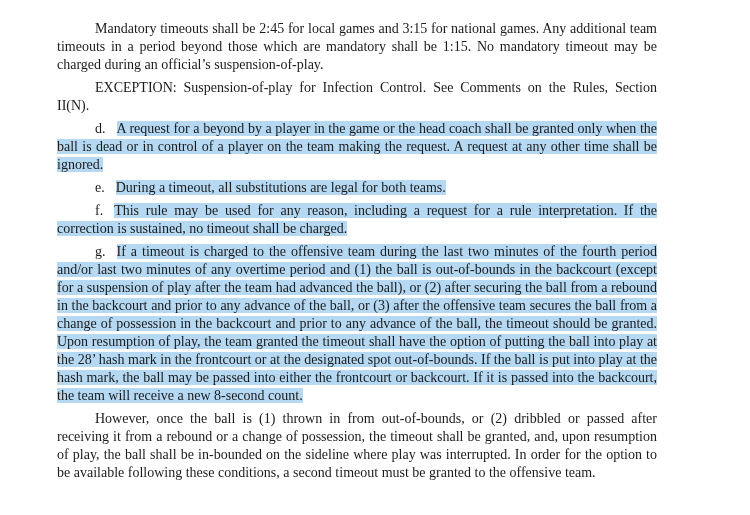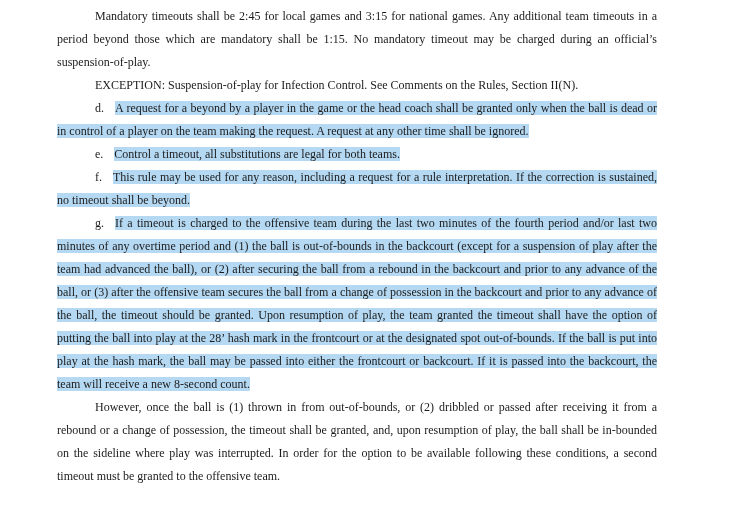--- a/index.html
+++ b/index.html
@@ -11,47 +11,48 @@
     position: relative;
     width: 750px;
     height: 515px;
     background: #ffffff;
     overflow: hidden;
     font-family: "Liberation Serif", serif;
   }
   .text-block {
     position: absolute;
     left: 57px;
-    top: 5px;
+    top: 20px;
     width: 600px;
-    font-size: 12px;
-    line-height: 23px;
+    font-size: 14px;
+    line-height: 18px;
     color: #1b1b1b;
     text-align: justify;
   }
   .text-block p {
     margin: 0;
     padding: 0;
     text-indent: 38px;
   }
   .text-block p + p {
+    margin-top: 5px;
   }
   .letter-label {
     margin-right: 11px;
   }
   .hl {
     background-color: #b5d9f3;
   }
 </style>
 </head>
 <body>
 
 <div class="page">
   <div class="text-block" id="text-block" style="color: rgb(27, 27, 27);">
       <p><span class="">Mandatory timeouts shall be 2:45 for local games and 3:15 for national games. Any additional team timeouts in a period beyond those which are mandatory shall be 1:15. No mandatory timeout may be charged during an official’s suspension-of-play.</span></p>
       <p><span class="">EXCEPTION: Suspension-of-play for Infection Control. See Comments on the Rules, Section II(N).</span></p>
       <p><span class="letter-label">d.</span><span class="hl" style="background-color: rgb(181, 217, 243);">A request for a beyond by a player in the game or the head coach shall be granted only when the ball is dead or in control of a player on the team making the request. A request at any other time shall be ignored.</span></p>
-      <p><span class="letter-label">e.</span><span class="hl" style="background-color: rgb(181, 217, 243);">Control a timeout, all substitutions are legal for both teams.</span></p>
-      <p><span class="letter-label">f.</span><span class="hl" style="background-color: rgb(181, 217, 243);">This rule may be used for any reason, including a request for a rule interpretation. If the correction is sustained, no timeout shall be beyond.</span></p>
+      <p><span class="letter-label">e.</span><span class="hl" style="background-color: rgb(181, 217, 243);">During a timeout, all substitutions are legal for both teams.</span></p>
+      <p><span class="letter-label">f.</span><span class="hl" style="background-color: rgb(181, 217, 243);">This rule may be used for any reason, including a request for a rule interpretation. If the correction is sustained, no timeout shall be charged.</span></p>
       <p><span class="letter-label">g.</span><span class="hl" style="background-color: rgb(181, 217, 243);">If a timeout is charged to the offensive team during the last two minutes of the fourth period and/or last two minutes of any overtime period and (1) the ball is out-of-bounds in the backcourt (except for a suspension of play after the team had advanced the ball), or (2) after securing the ball from a rebound in the backcourt and prior to any advance of the ball, or (3) after the offensive team secures the ball from a change of possession in the backcourt and prior to any advance of the ball, the timeout should be granted. Upon resumption of play, the team granted the timeout shall have the option of putting the ball into play at the 28’ hash mark in the frontcourt or at the designated spot out-of-bounds. If the ball is put into play at the hash mark, the ball may be passed into either the frontcourt or backcourt. If it is passed into the backcourt, the team will receive a new 8-second count.</span></p>
       <p><span class="">However, once the ball is (1) thrown in from out-of-bounds, or (2) dribbled or passed after receiving it from a rebound or a change of possession, the timeout shall be granted, and, upon resumption of play, the ball shall be in-bounded on the sideline where play was interrupted. In order for the option to be available following these conditions, a second timeout must be granted to the offensive team.</span></p>
     </div>
 </div>
 
 </body></html>

